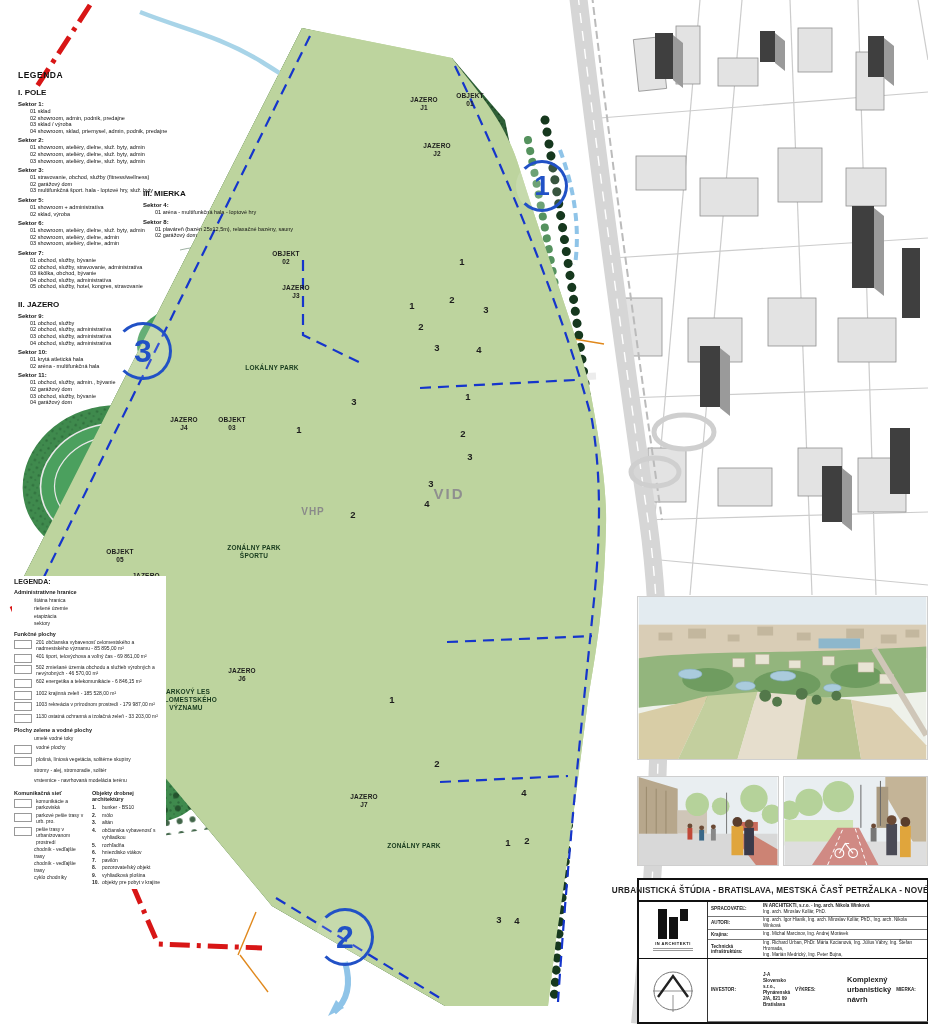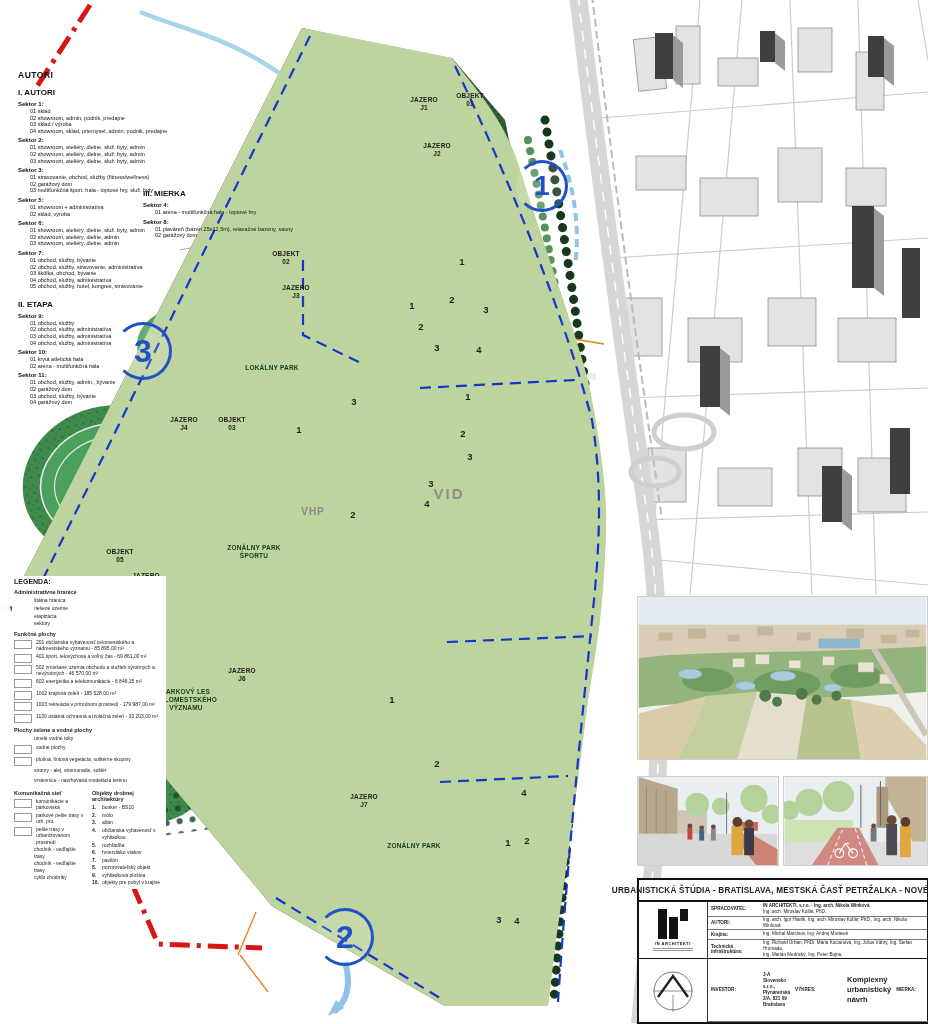--- a/index.html
+++ b/index.html
@@ -489,22 +489,22 @@
     <rect x="104" y="48" width="11" height="32" fill="#4a4a55"></rect>
       <circle cx="109.5" cy="44" r="5" fill="#6b4a35"></circle>
     <rect x="118" y="50" width="11" height="32" fill="#e0a53c"></rect>
       <circle cx="123.5" cy="46" r="5" fill="#5a3d2c"></circle>
     <rect x="88" y="52" width="6" height="14" fill="#777"></rect>
       <circle cx="91" cy="50" r="2.5" fill="#6b4a35"></circle>
   </g>
 </svg>
 
 <div class="legend-stage" style="left:18px;top:70px;width:210px">
-  <div class="lg-title">AUTORI</div>
-  <div class="lg-stage">I. AUTORI</div>
+  <div class="lg-title">LEGENDA</div>
+  <div class="lg-stage">I. POLE</div>
 
   <div>
       <div class="sec-name">Sektor 1:</div>
     <ul class="sec-items">
         <li>01 sklad</li>
         <li>02 showroom, admin, podnik, predajne</li>
         <li>03 sklad / výroba</li>
         <li>04 showroom, sklad, priemysel, admin, podnik, predajne</li>
       </ul>
     </div>
@@ -543,21 +543,21 @@
       <div class="sec-name">Sektor 7:</div>
     <ul class="sec-items">
         <li>01 obchod, služby, bývanie</li>
         <li>02 obchod, služby, stravovanie, administratíva</li>
         <li>03 škôlka, obchod, bývanie</li>
         <li>04 obchod, služby, administratíva</li>
         <li>05 obchod, služby, hotel, kongres, stravovanie</li>
       </ul>
     </div>
 
-  <div class="lg-stage" style="margin-top:10px">II. ETAPA</div>
+  <div class="lg-stage" style="margin-top:10px">II. JAZERO</div>
   <div>
       <div class="sec-name">Sektor 9:</div>
     <ul class="sec-items">
         <li>01 obchod, služby</li>
         <li>02 obchod, služby, administratíva</li>
         <li>03 obchod, služby, administratíva</li>
         <li>04 obchod, služby, administratíva</li>
       </ul>
     </div>
   <div>

